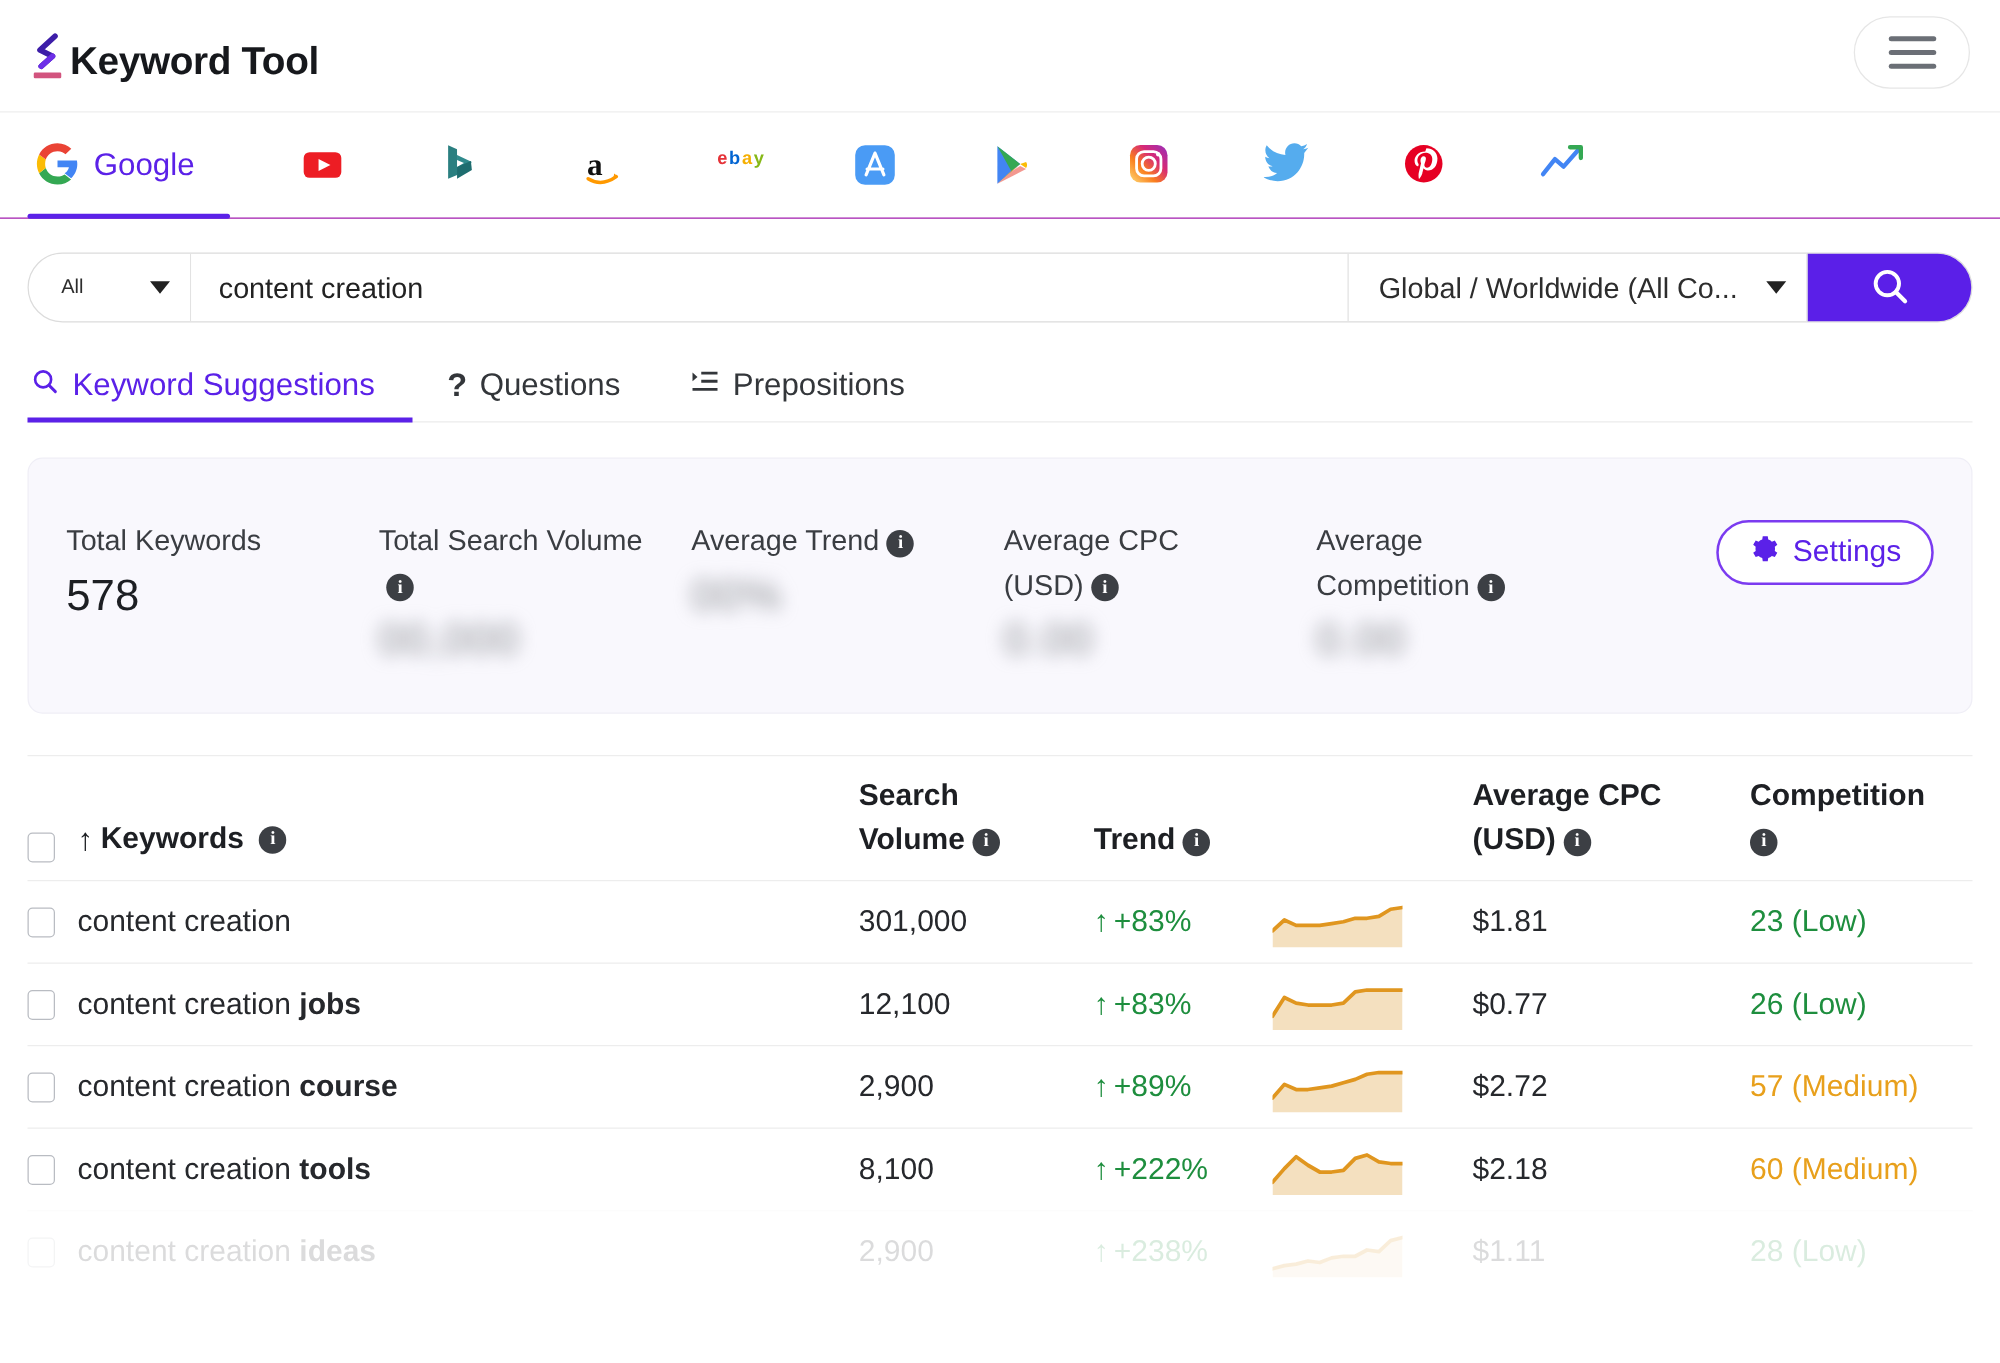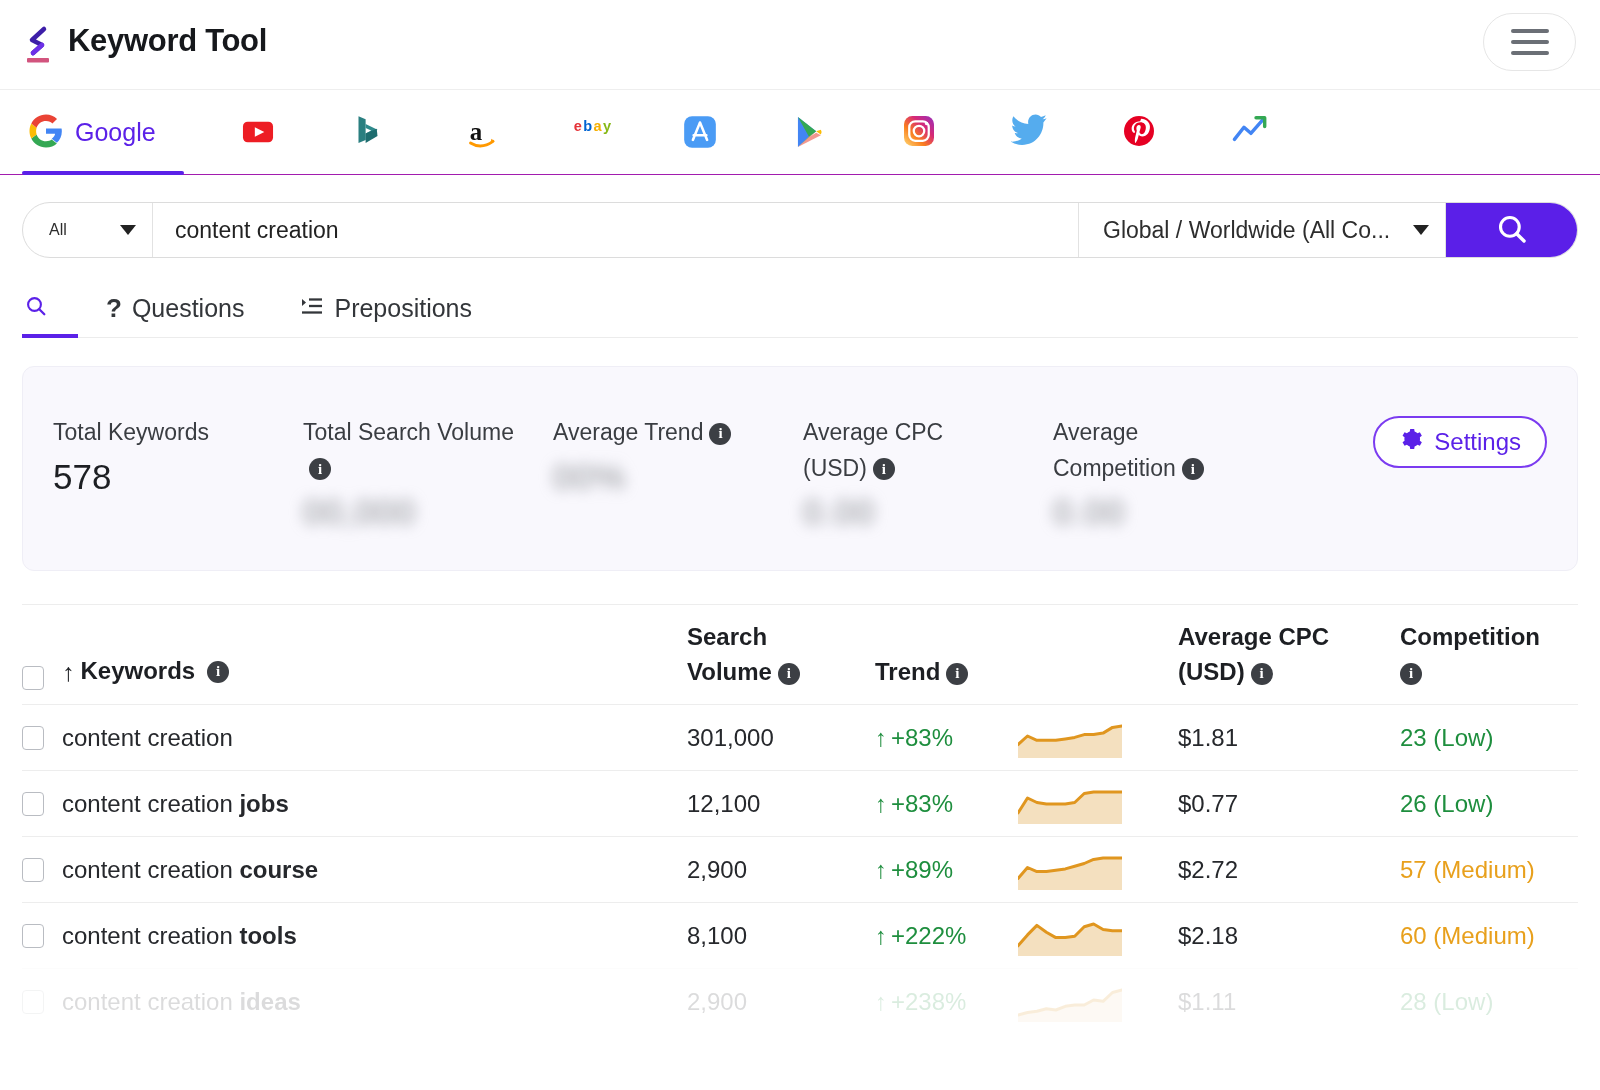--- a/index.html
+++ b/index.html
@@ -12,21 +12,21 @@
   }
 
   
   .header {
     height: 90px;
     display: flex; align-items: center;
     padding: 0 24px 0 22px;
     border-bottom: 1px solid #eeeeee;
     position: relative;
   }
-  .brand { display: flex; align-items: flex-start; gap: 12px; }
+  .brand { display: flex; align-items: flex-end; gap: 0; }
   .logo-mark { width: 34px; height: 44px; position: relative; display:block; }
   .app-title {
     font-size: 31px; font-weight: bold; letter-spacing: -0.3px; color: #16181c;
   }
   .hamburger {
     position: absolute; right: 24px; top: 13px;
     width: 93px; height: 58px;
     border: 1px solid #e6e6e6; border-radius: 29px;
     background: #fff;
     display: flex; flex-direction: column; align-items: center; justify-content: center; gap: 7px;
@@ -347,20 +347,21 @@
 </div>
 
 <div class="subtabs">
   <div class="stab active">
     <span>
       <svg width="24" height="24" viewBox="0 0 24 24">
         <circle cx="10.5" cy="10.5" r="6.4" fill="none" stroke="#5b21e8" stroke-width="2.1"></circle>
         <line x1="15.3" y1="15.3" x2="20.3" y2="20.3" stroke="#5b21e8" stroke-width="2.3" stroke-linecap="round"></line>
       </svg>
     </span>
+    <span>Keyword Suggestions</span>
   </div>
   <div class="stab">
     <span style="font-size:26px;font-weight:bold;">?</span>
     <span>Questions</span>
   </div>
   <div class="stab">
     <span>
       <svg width="24" height="22" viewBox="0 0 24 22">
         <path d="M2 4 L6 7.5 L2 11 Z" fill="#33363a"></path>
         <line x1="9" y1="4.5" x2="22" y2="4.5" stroke="#33363a" stroke-width="2.3"></line>

